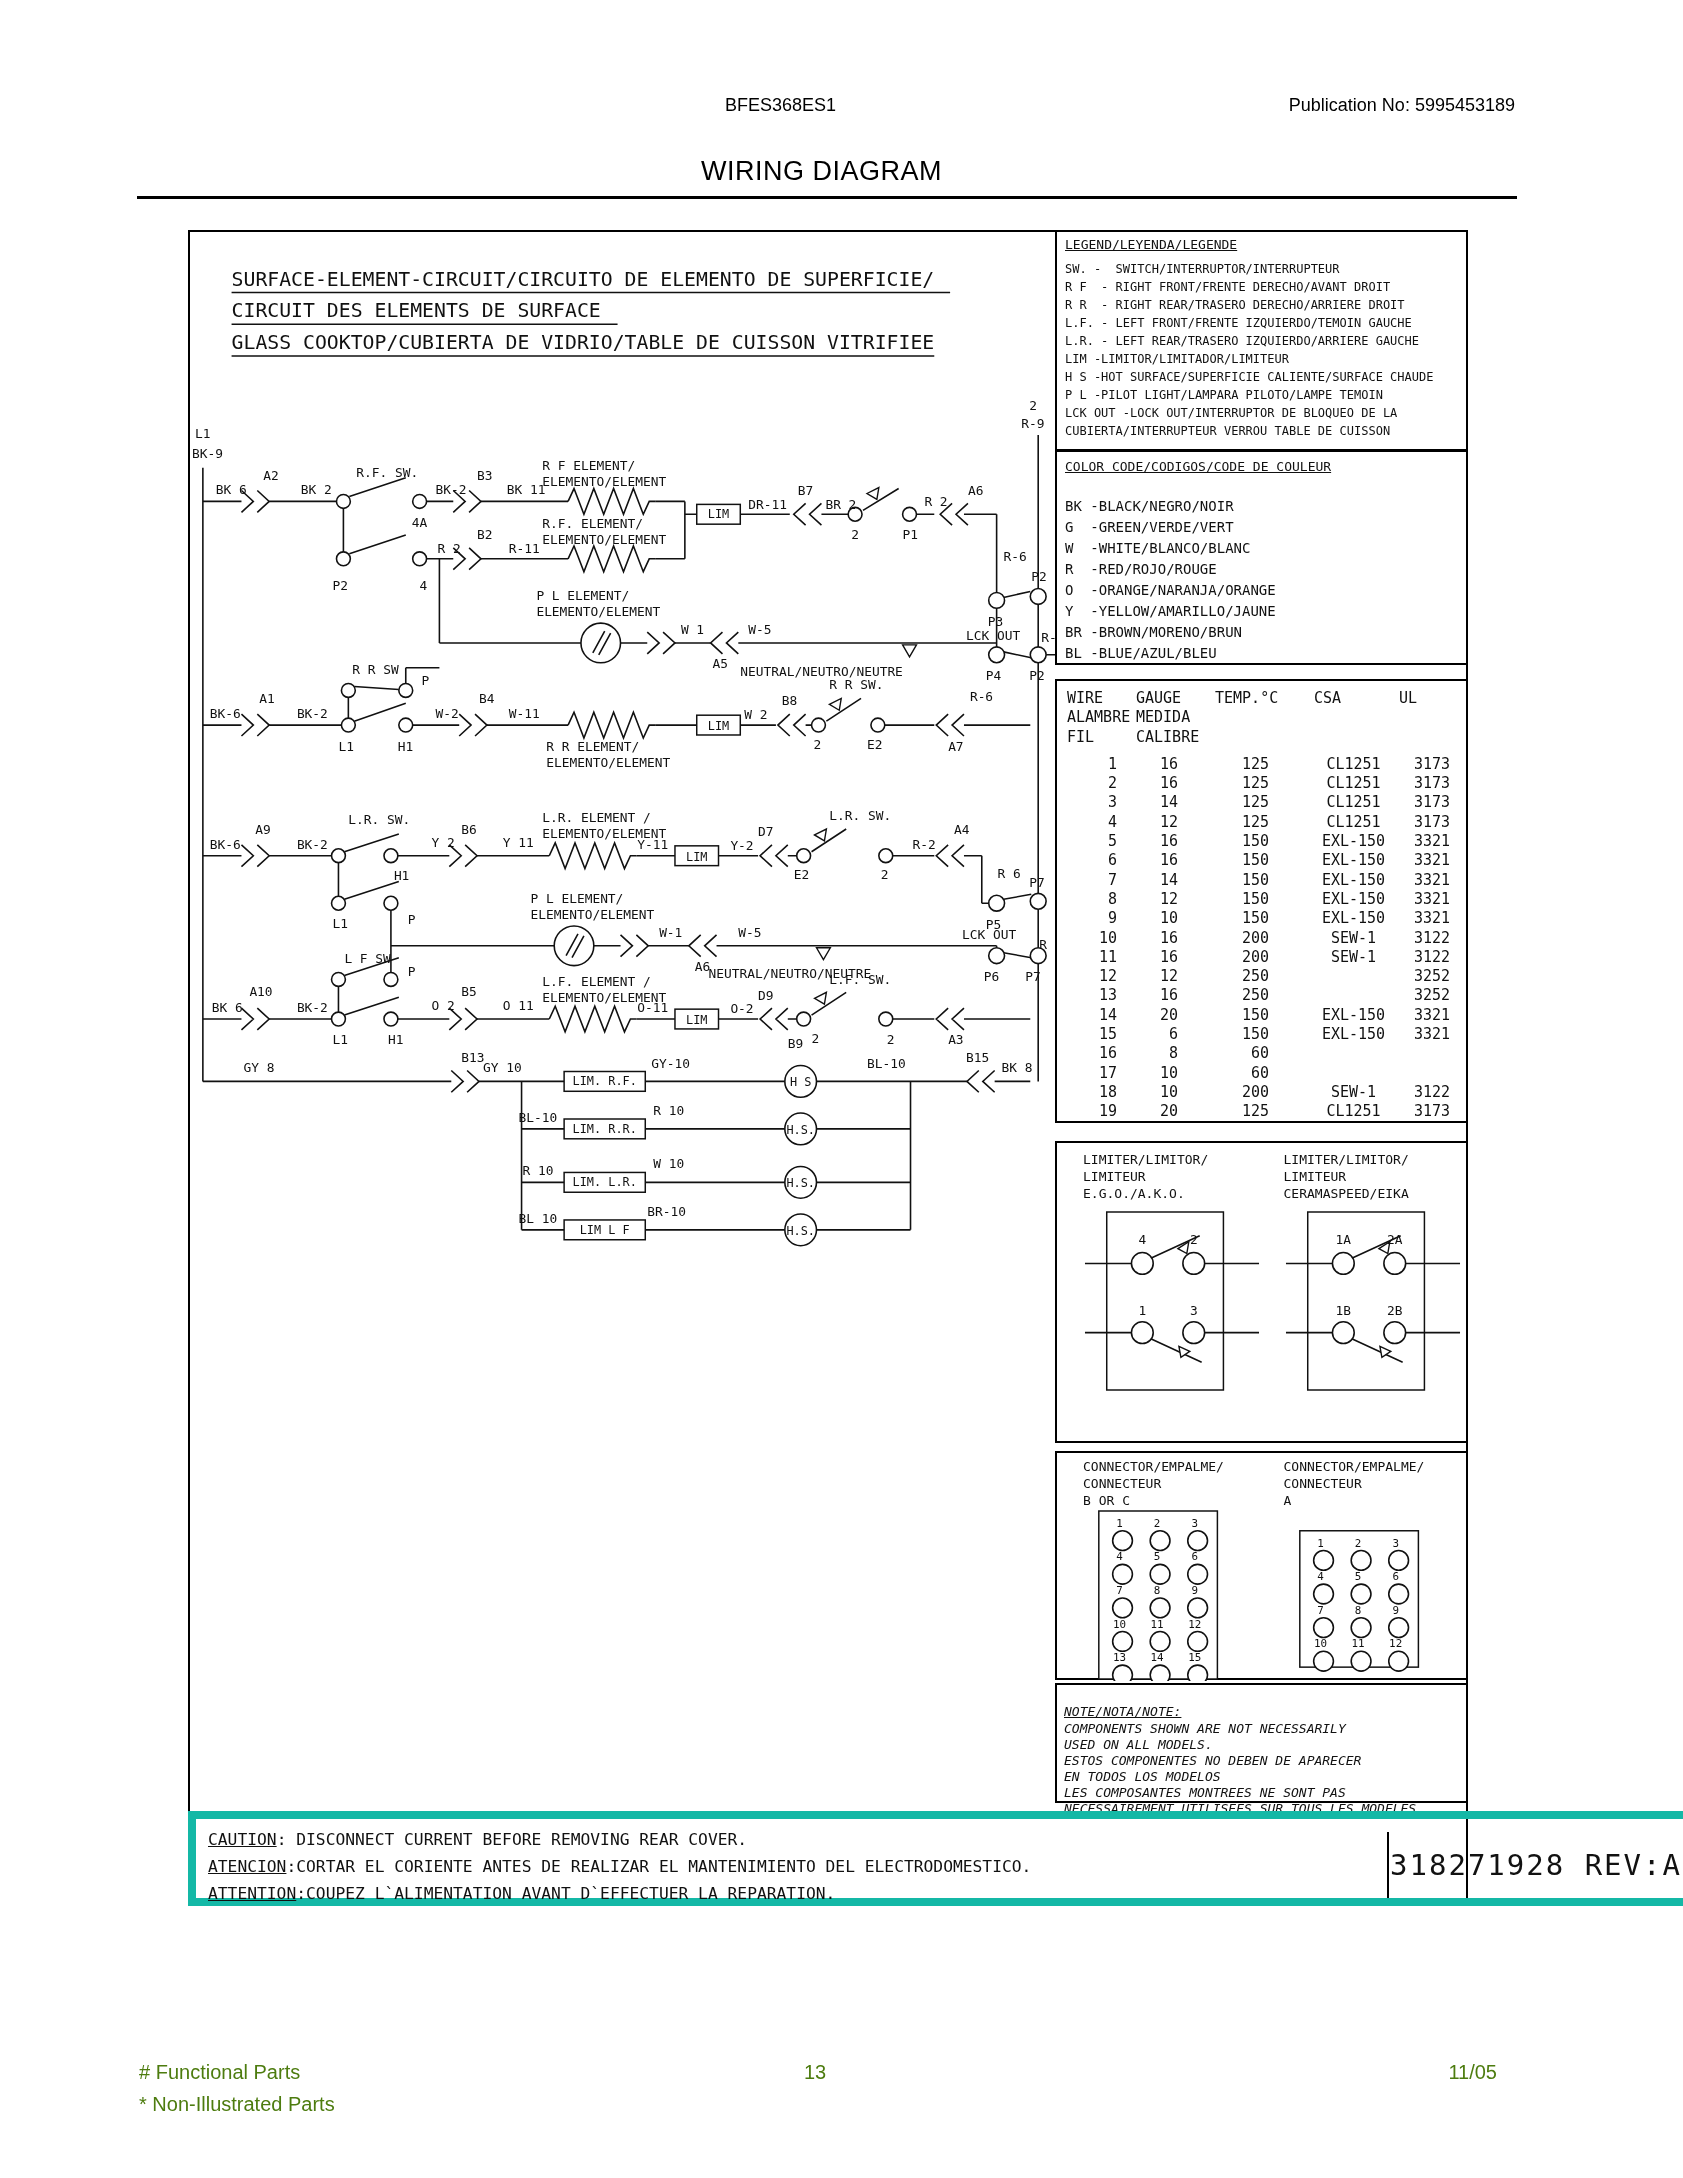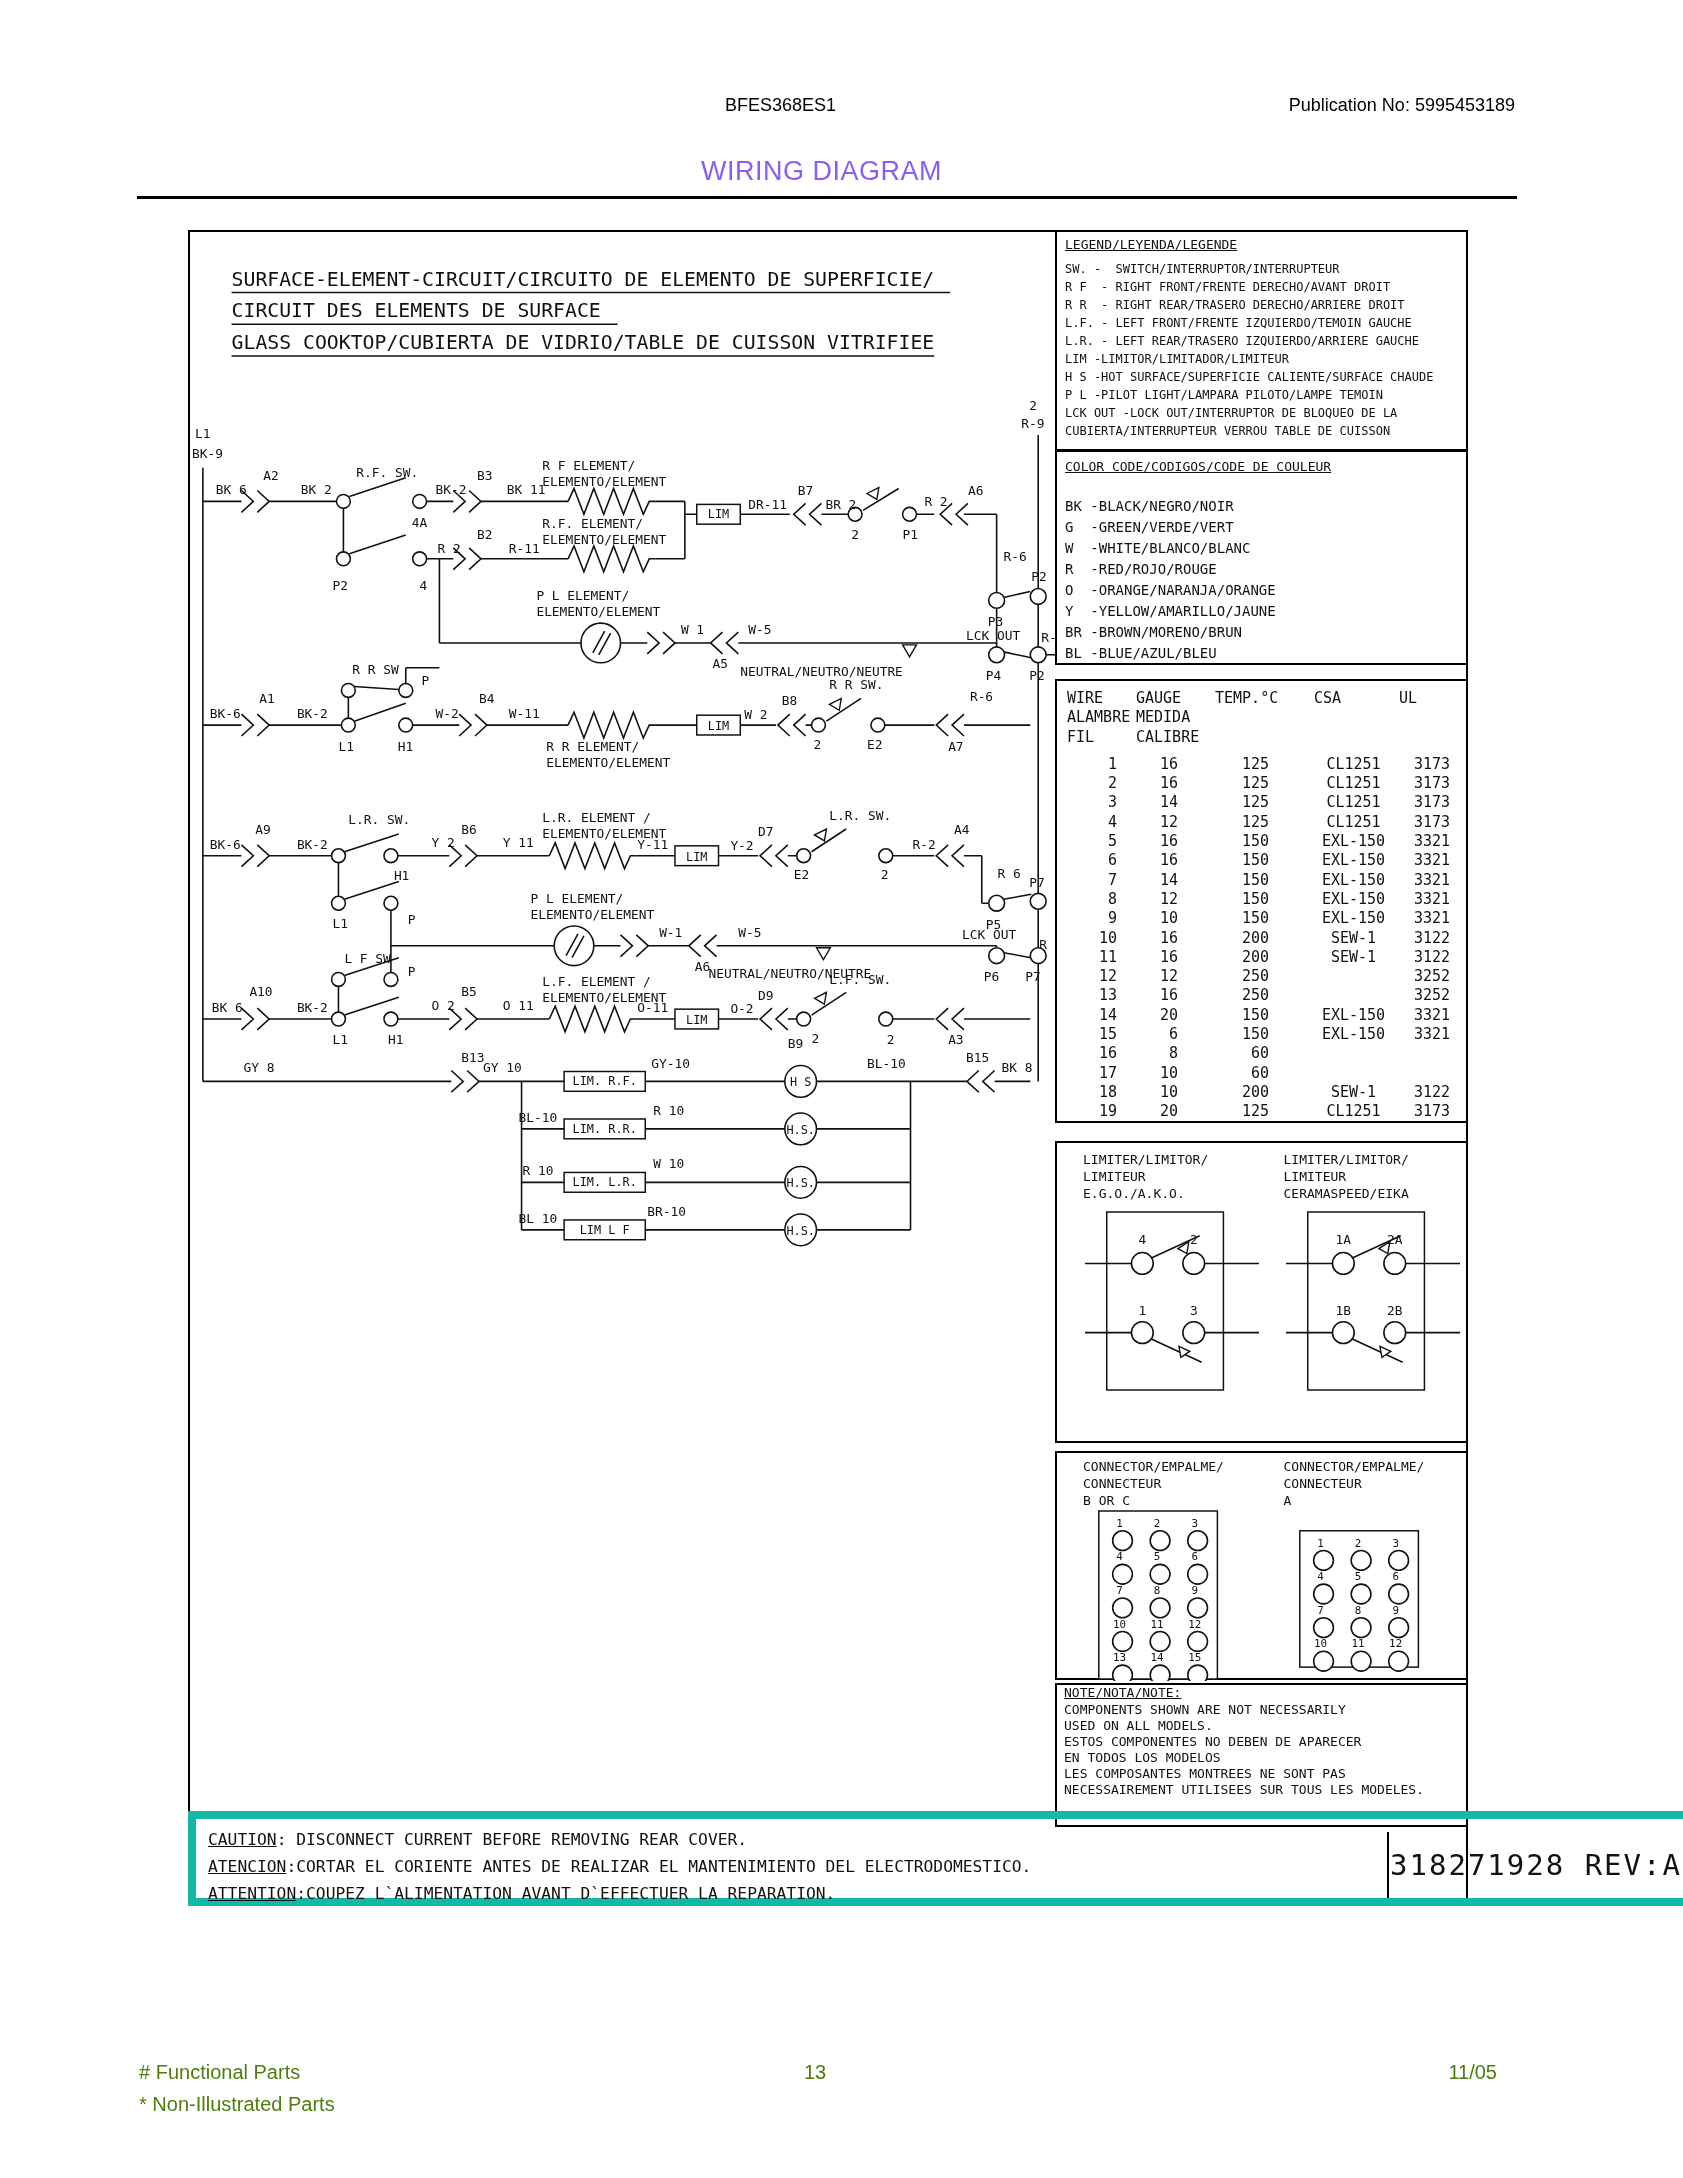--- a/index.html
+++ b/index.html
@@ -2,33 +2,33 @@
 <html><head>
 <meta charset="utf-8">
 <style>
   html,body{margin:0;padding:0;background:#fff;}
   #page{position:relative;width:1683px;height:2178px;background:#fff;
         font-family:"DejaVu Sans Mono",monospace;color:#111;}
   .abs{position:absolute;}
   
   .hdr-model{left:725px;top:95px;font:18px "Liberation Sans",sans-serif;color:#000;}
   .hdr-pub{right:168px;top:95px;font:18px "Liberation Sans",sans-serif;color:#000;}
-  .hdr-title{left:701px;top:156px;font:27px "Liberation Sans",sans-serif;letter-spacing:0.5px;color:#8b5cf6;}
+  .hdr-title{left:701px;top:156px;font:27px "Liberation Sans",sans-serif;letter-spacing:0.5px;color:#000000;}
   .hdr-rule{left:137px;top:196px;width:1380px;height:3px;background:#000;}
   
   #panel{left:188px;top:230px;width:1280px;height:1676px;border:2px solid #000;box-sizing:border-box;text-align:center;}
   #schsvg{position:absolute;left:0;top:0;}
   
   .sect{left:1055px;width:413px;border:2px solid #000;box-sizing:border-box;background:#fff;}
   #legend{top:230px;height:221px;padding:5px 8px;}
   #colorcode{top:450px;height:215px;padding:7px 8px;}
   #wiretable{top:679px;height:444px;padding:8px 10px;}
   #limiters{top:1141px;height:302px;padding:8px 4px;}
   #connectors{top:1451px;height:229px;padding:5px 4px;}
-  #notebox{top:1683px;height:144px;padding:0 7px;}
+  #notebox{top:1683px;height:120px;padding:19px 7px;font-style:italic;}
   .sect-title{font-size:13px;text-decoration:underline;margin-bottom:22px;white-space:pre;}
   #legend .line{font-size:12px;line-height:18px;white-space:pre;}
   #legend .sect-title{margin-bottom:8px;}
   #colorcode .line{font-size:14px;line-height:21px;white-space:pre;}
   #notebox .line{font-size:13px;line-height:16px;white-space:pre;}
   #notebox .sect-title{margin-bottom:2px;}
   
   .hrow,.wrow{white-space:nowrap;font-size:15px;line-height:19.3px;}
   .hc,.wc{display:inline-block;}
   .hc0{width:69px}.hc1{width:79px}.hc2{width:99px}.hc3{width:85px}.hc4{width:40px}

